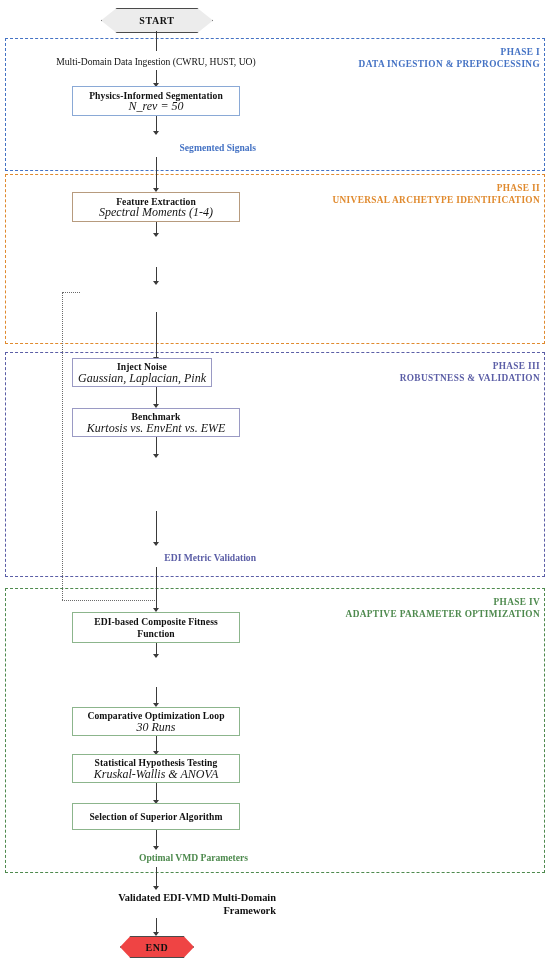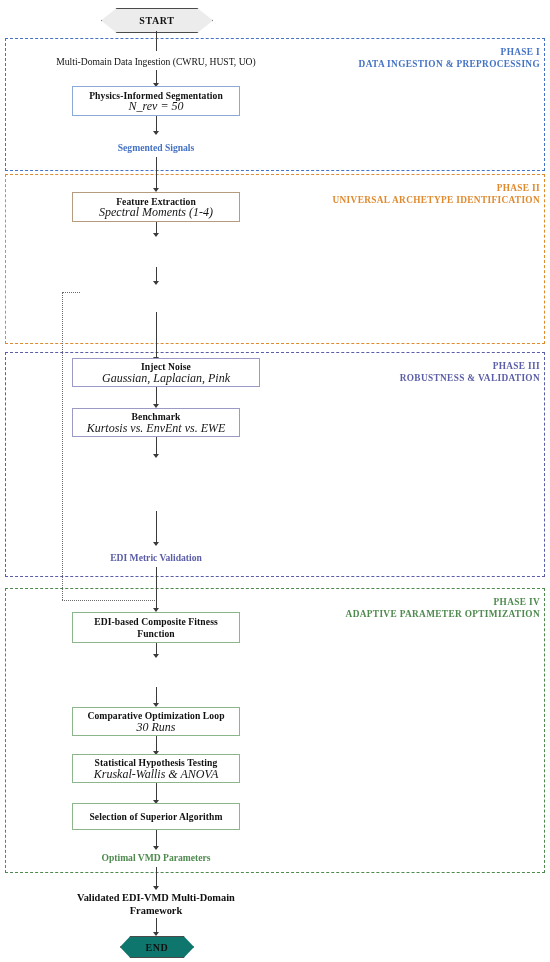--- a/index.html
+++ b/index.html
@@ -67,21 +67,21 @@
   .node .t2{
     font-style:italic;
     font-size:12px;
     line-height:11px;
     color:#151515;
   }
 
   
   .flabel{
     position:absolute;
-    text-align:center;
+    text-align:right;
     font-size:9.6px;
     line-height:11.6px;
     font-weight:bold;
   }
   .flabel .sub{font-style:italic;font-weight:bold;display:block;}
   .flabel.plain{font-weight:normal;color:#111;}
 
   
   .vline{
     position:absolute;
@@ -170,21 +170,21 @@
   <div class="arrowhead" style="left:153px;top:281px;"></div>
 
 
   <div class="vline" style="left:156px;top:312px;height:48px;"></div>
   <div class="arrowhead" style="left:153px;top:357px;"></div>
 
   <div class="dotline-h" style="left:62px;top:292px;width:18px;"></div>
   <div class="dotline-v" style="left:62px;top:292px;height:308px;"></div>
   <div class="dotline-h" style="left:62px;top:600px;width:95px;"></div>
 
-  <div class="node" id="n-noise" style="left: 72px; top: 358px; width: 188px; height: 29px; border-color: rgb(154, 154, 196);">
+  <div class="node" id="n-noise" style="left: 72px; top: 358px; width: 140px; height: 29px; border-color: rgb(154, 154, 196);">
     <span class="t1">Inject Noise</span>
     <span class="t2">Gaussian, Laplacian, Pink</span>
   </div>
 
   <div class="vline" style="left:156px;top:387px;height:19px;"></div>
   <div class="arrowhead" style="left:153px;top:404px;"></div>
 
   <div class="node" id="n-bench" style="left: 72px; top: 408px; width: 168px; height: 29px; border-color: rgb(154, 154, 196);">
     <span class="t1">Benchmark</span>
     <span class="t2">Kurtosis vs. EnvEnt vs. EWE</span>
@@ -230,30 +230,30 @@
   <div class="vline" style="left:156px;top:783px;height:19px;"></div>
   <div class="arrowhead" style="left:153px;top:800px;"></div>
 
   <div class="node" id="n-sel" style="left: 72px; top: 803px; width: 168px; height: 27px; border-color: rgb(140, 181, 140);">
     <span class="t1">Selection of Superior Algorithm</span>
   </div>
 
   <div class="vline" style="left:156px;top:830px;height:19px;"></div>
   <div class="arrowhead" style="left:153px;top:846px;"></div>
 
-  <div class="flabel" id="l-opt" style="left: 56px; top: 852px; width: 200px; color: rgb(78, 138, 78);">Optimal VMD Parameters</div>
+  <div class="flabel" id="l-opt" style="left: 48px; top: 852px; width: 200px; color: rgb(78, 138, 78);">Optimal VMD Parameters</div>
 
   <div class="vline" style="left:156px;top:867px;height:22px;"></div>
   <div class="arrowhead" style="left:153px;top:886px;"></div>
 
   <div class="flabel" style="left:36px;top:891px;width:240px;font-size:10.4px;line-height:13px;color:#101010;">
     <span>Validated EDI-VMD Multi-Domain</span><br>
     <span>Framework</span>
   </div>
 
   <div class="vline" style="left:156px;top:918px;height:17px;"></div>
   <div class="arrowhead" style="left:153px;top:932px;"></div>
 
-  <div class="terminator" style="left: 120px; top: 936px; width: 72px; height: 20px; background: #0f766e; border-color: rgb(74, 74, 74);">
+  <div class="terminator" style="left: 120px; top: 936px; width: 72px; height: 20px; background: #ef4444; border-color: rgb(74, 74, 74);">
     <span>END</span>
   </div>
 
 </div>
 
 </body></html>

